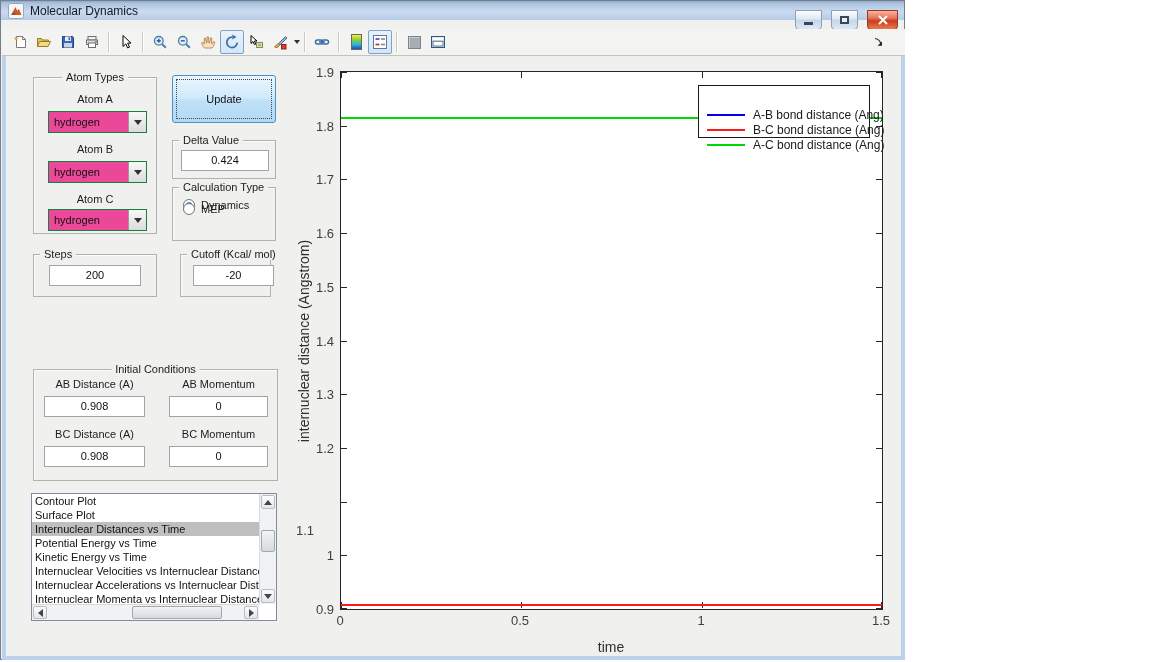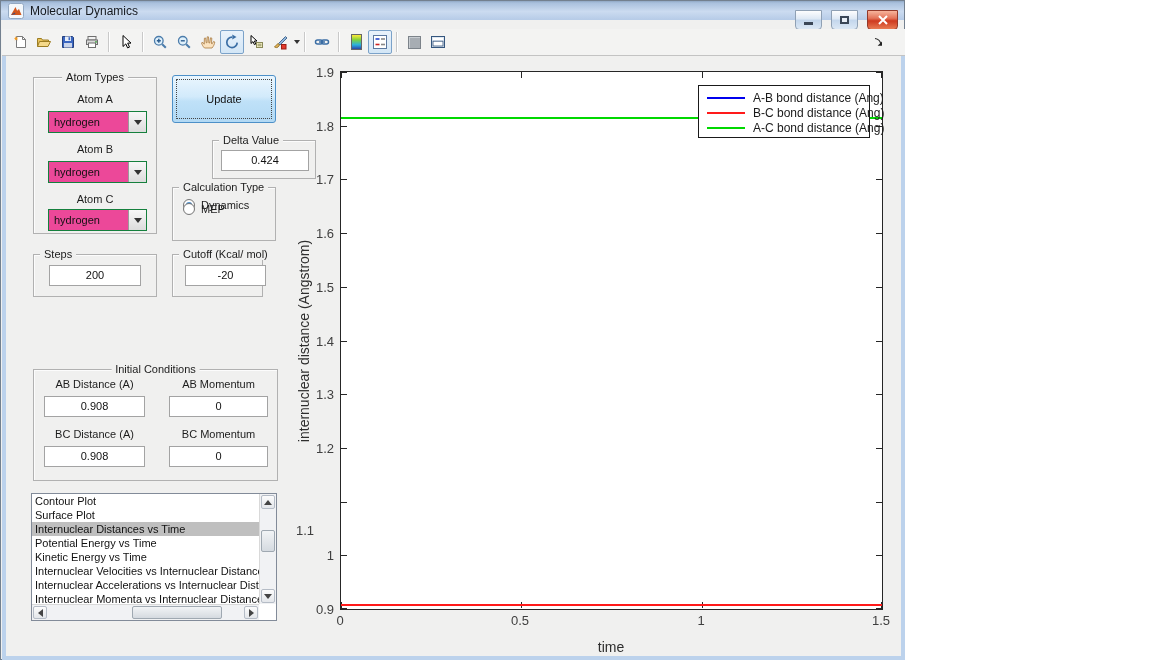--- a/index.html
+++ b/index.html
@@ -83,21 +83,21 @@
   .sc-btn{position:absolute;background:linear-gradient(#fcfcfc,#e3e6ea);border:1px solid #b5bcc6;
           box-sizing:border-box;display:flex;align-items:center;justify-content:center;border-radius:2px;}
   .sc-thumb{position:absolute;background:linear-gradient(#f2f4f6,#d5dae0);border:1px solid #9fa8b1;
             box-sizing:border-box;border-radius:2px;}
   
   .axes{position:absolute;left:339px;top:70px;width:543px;height:539px;box-sizing:border-box;
         border:1px solid #262626;background:#fff;}
   .pline{position:absolute;height:2px;z-index:1;}
   .tmark{position:absolute;background:#262626;z-index:0;}
   .legend{position:absolute;left:357px;top:13px;width:172px;height:53px;box-sizing:border-box;
-          border:1px solid #1a1a1a;background:#fff;z-index:2;padding:4px 0 0 8px;}
+          border:1px solid #1a1a1a;background:#fff;z-index:2;padding:21px 0 0 8px;}
   .lg-row{display:flex;align-items:center;height:15px;}
   .lg-row .sw{width:38px;height:2px;margin-right:8px;flex:0 0 auto;}
   .lg-row .lt{font-size:12px;color:#1a1a1a;white-space:nowrap;}
   .tick-label{position:absolute;font-size:13px;color:#3f3f3f;}
   .xlabel{position:absolute;left:540px;top:638px;width:140px;text-align:center;font-size:14px;color:#2e2e2e;}
   .ylabel-wrap{position:absolute;left:292px;top:71px;width:22px;height:537px;display:flex;
                align-items:center;justify-content:center;}
   .ylabel-wrap span{transform:rotate(-90deg);white-space:nowrap;font-size:14px;color:#2e2e2e;}
 </style>
 </head>
@@ -267,21 +267,21 @@
   <div class="ctl-label" style="left:32px;top:192px;width:124px;">Atom C</div>
   <div class="combo" style="left:47px;top:208px;width:99px;">
     <span class="cv">hydrogen</span>
     <span class="cb">
           <span class="tri-d"></span>
         </span>
   </div>
 
   <div class="btn-update">Update</div>
 
-  <div class="gb" style="left:171px;top:139px;width:104px;height:39px;margin-left:40px;">
+  <div class="gb" style="left:171px;top:139px;width:104px;height:39px;">
     <span class="lg left">Delta Value</span>
     <div class="edit" style="left:8px;top:9px;width:88px;height:21px;">0.424</div>
   </div>
 
   <div class="gb" style="left:171px;top:186px;width:104px;height:54px;">
     <span class="lg left">Calculation Type</span>
     <div class="radio-row" style="top:11px;">
       <span class="rb on"></span>
       <span>Dynamics</span>
     </div>
@@ -289,21 +289,21 @@
       <span class="rb"></span>
       <span>MEP</span>
     </div>
   </div>
 
   <div class="gb" style="left:32px;top:253px;width:124px;height:43px;">
     <span class="lg left">Steps</span>
     <div class="edit" style="left:15px;top:10px;width:92px;height:21px;">200</div>
   </div>
 
-  <div class="gb" style="left:171px;top:253px;width:91px;height:43px;">
+  <div class="gb" style="left:179px;top:253px;width:91px;height:43px;">
     <span class="lg left">Cutoff (Kcal/ mol)</span>
     <div class="edit" style="left:12px;top:10px;width:81px;height:21px;">-20</div>
   </div>
 
 
   <div class="gb" style="left:32px;top:368px;width:245px;height:112px;">
     <span class="lg center">Initial Conditions</span>
     <div class="ctl-label" style="left:10px;top:8px;width:101px;">AB Distance (A)</div>
     <div class="ctl-label" style="left:135px;top:8px;width:99px;">AB Momentum</div>
     <div class="edit" style="left:10px;top:26px;width:101px;height:21px;">0.908</div>

